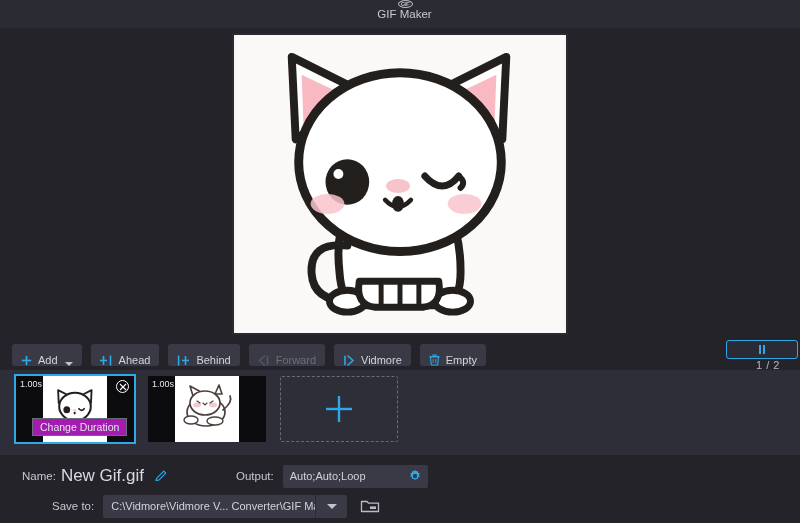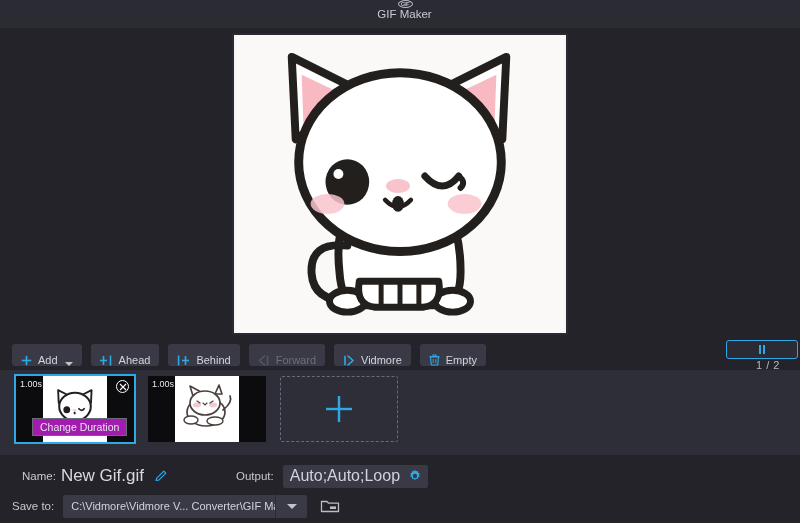--- a/index.html
+++ b/index.html
@@ -200,42 +200,42 @@
     background: #232329;
   }
   .row1 {
     position: absolute;
     top: 8px; left: 0; width: 800px; height: 26px;
     display: flex; align-items: center;
   }
   .row2 {
     position: absolute;
     top: 38px; left: 0; width: 800px; height: 26px;
-    display: flex; align-items: center;
+    display: flex; align-items: center; padding-left: 40px;
   }
   .lbl {
     font-size: 11.5px;
     color: #c8c8d1;
     white-space: nowrap;
   }
   .name-label { margin-left: 22px; }
   .name-value { margin-left: 5px; font-size: 17px; color: #d9d9e1; }
   .pencil { margin-left: 10px; display: flex; color: #2fa8e8; }
   .pencil svg { display: block; }
   .output-label { margin-left: 68px; }
   .output-box {
     margin-left: 9px;
     width: 145px; height: 23px;
     background: #3a3a46;
     border-radius: 2px;
     display: flex; align-items: center;
     padding: 0 7px;
     position: relative;
   }
-  .output-text { font-size: 16px; color: #d2d2da; }
+  .output-text { font-size: 11px; color: #d2d2da; }
   .gear { position: absolute; right: 6px; display: flex; color: #2fa8e8; }
   .gear svg { display: block; }
 
   .saveto-label { margin-left: 12px; }
   .path-box {
     margin-left: 9px;
     width: 212px; height: 23px;
     background: #3a3a46;
     border-radius: 2px 0 0 2px;
     display: flex; align-items: center;

